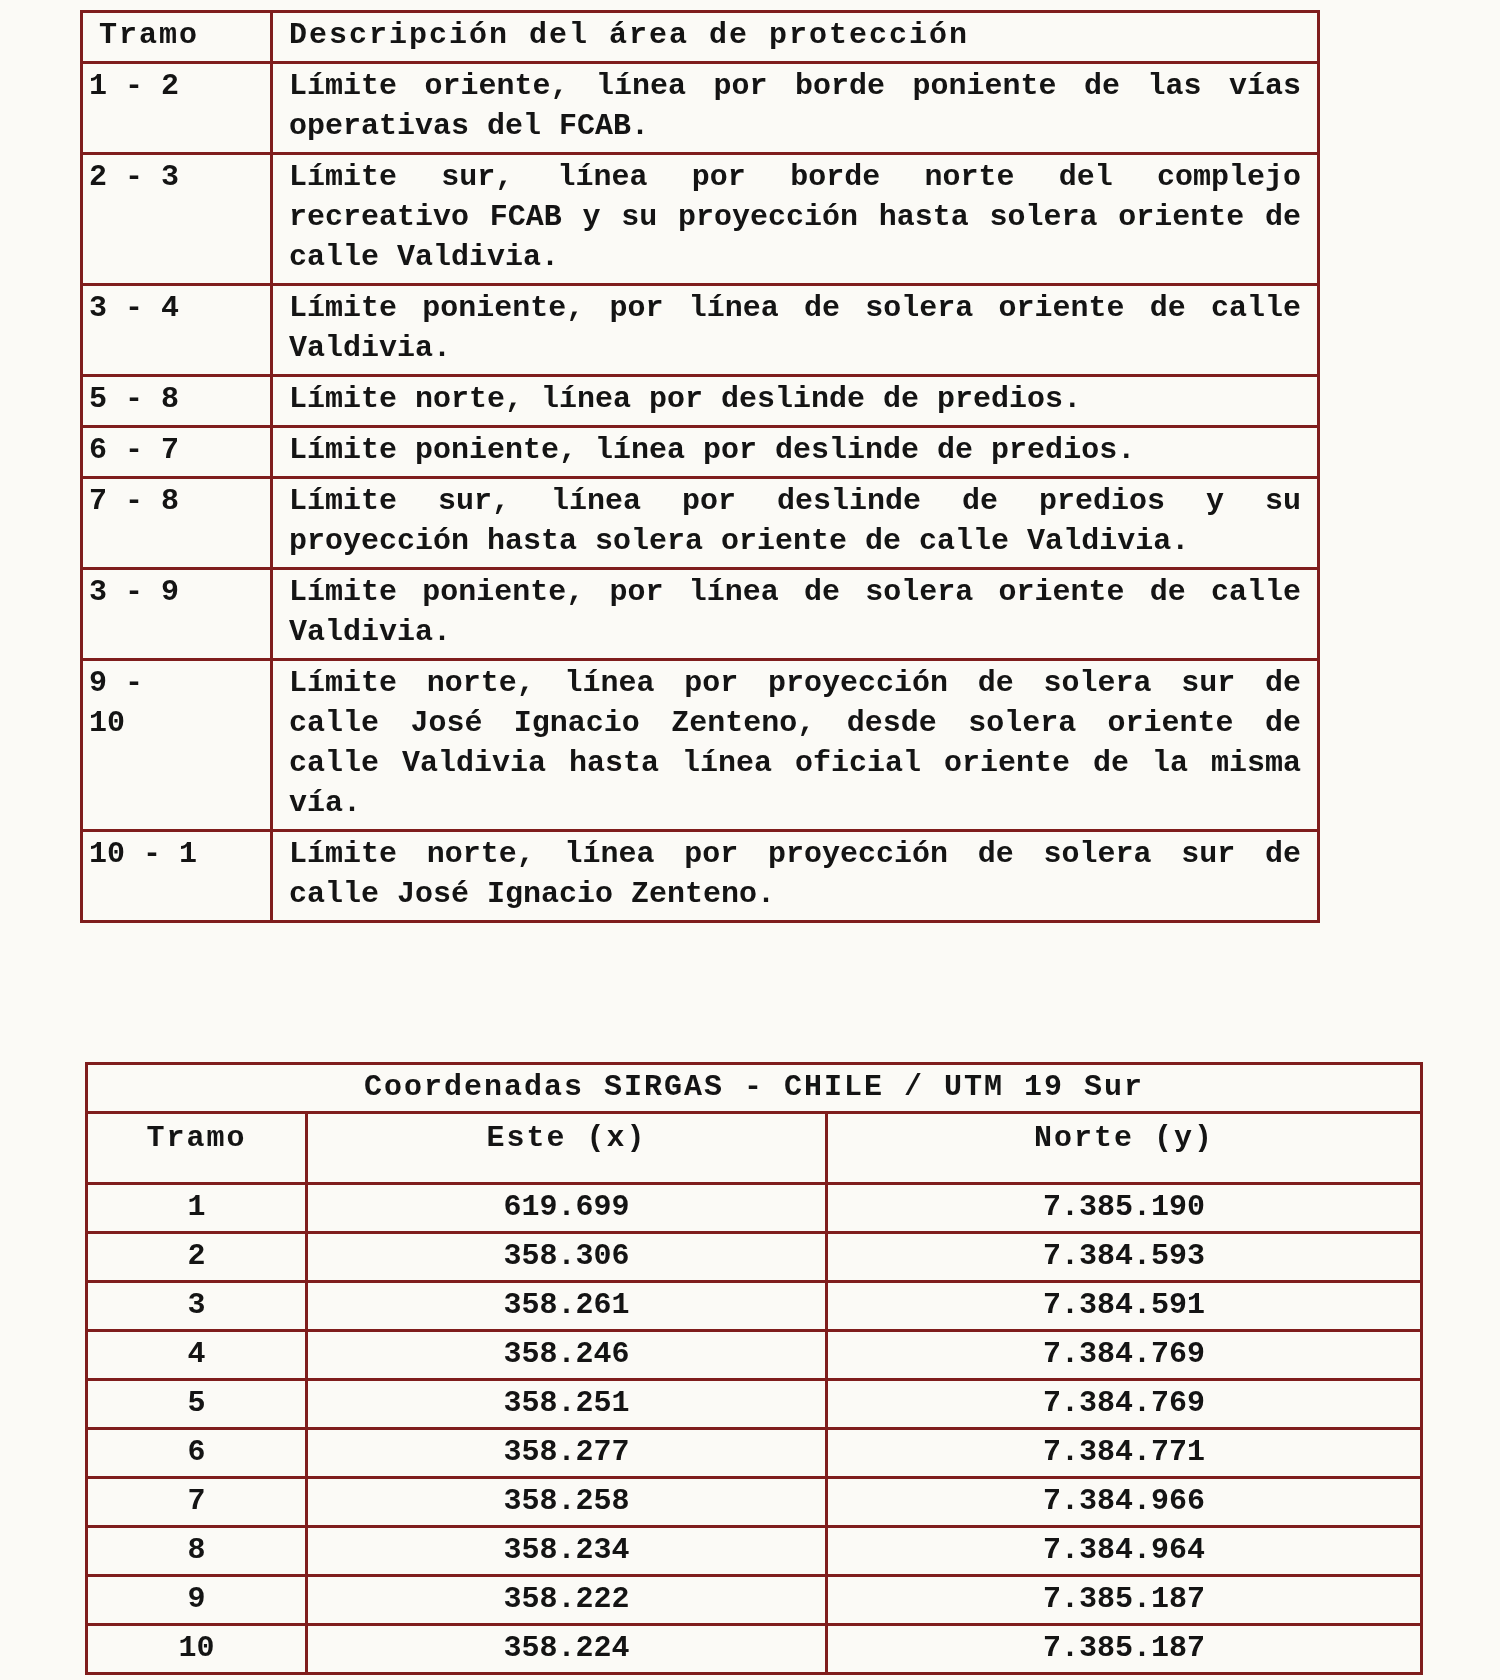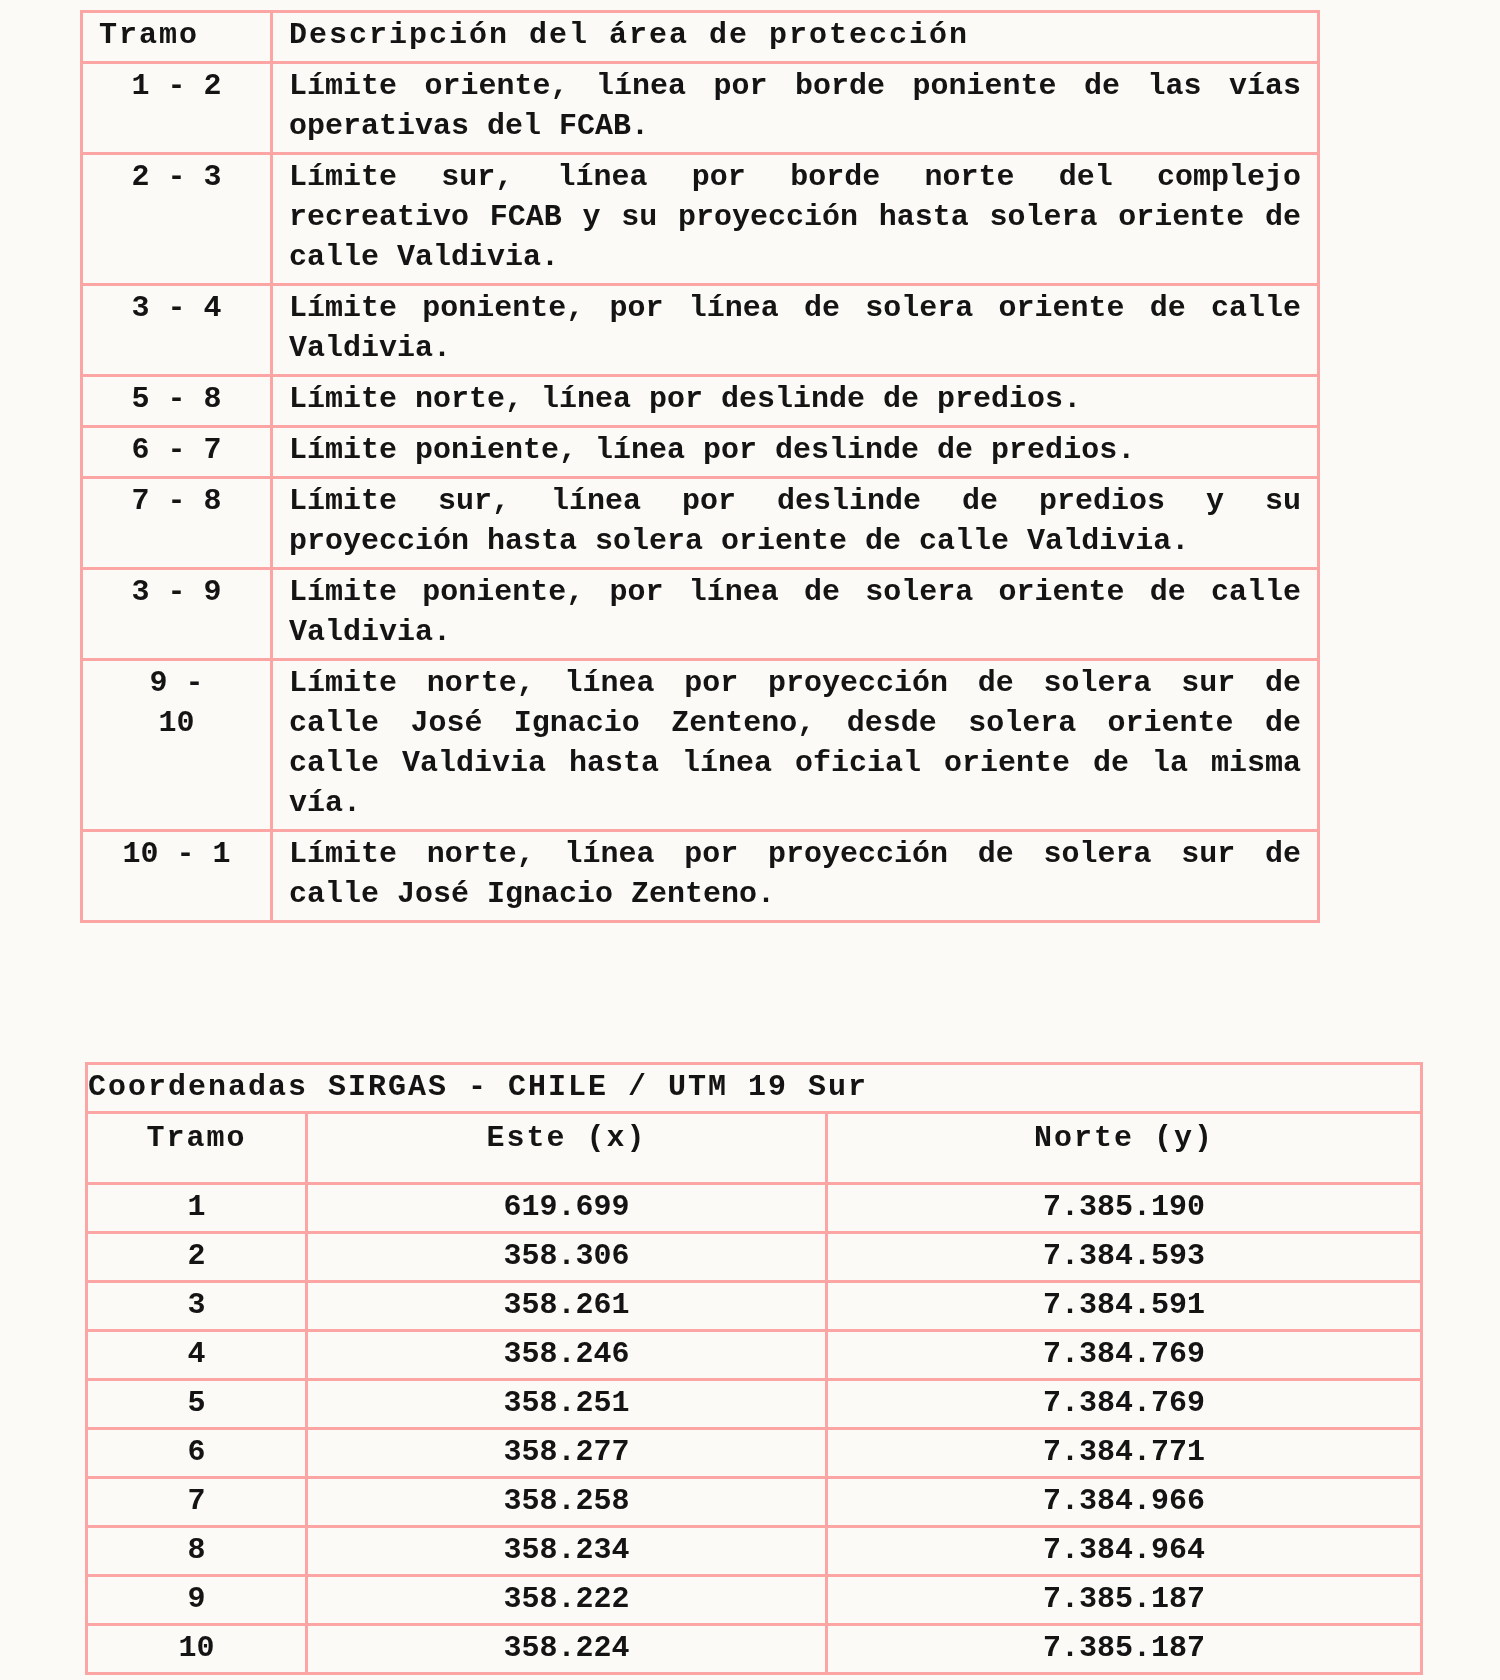--- a/index.html
+++ b/index.html
@@ -11,21 +11,21 @@
     font-family: "Liberation Mono", "DejaVu Sans Mono", monospace;
     font-weight: bold;
     color: #141414;
     position: relative;
   }
   table {
     border-collapse: collapse;
     table-layout: fixed;
   }
   td, th {
-    border: 3px solid #fca5a5;
+    border: 3px solid #7f1d1d;
     vertical-align: top;
     font-size: 30px;
     line-height: 40px;
     font-weight: bold;
     box-sizing: border-box;
   }
 
   
   .t1 {
     position: absolute;
@@ -33,42 +33,41 @@
     top: 10px;
     width: 1240px;
   }
   .t1 th {
     text-align: left;
     padding: 2px 12px 4px 14px;
     letter-spacing: 2px;
   }
   .t1 .c-tramo {
     width: 190px;
-    text-align: center;
     white-space: pre-line;
     padding: 2px 6px;
   }
   .t1 th.c-tramo {
     text-align: left;
     padding-left: 16px;
   }
   .t1 .c-desc {
     text-align: justify;
     padding: 2px 16px 6px 16px;
   }
 
   
   .t2 {
     position: absolute;
     left: 85px;
     top: 1062px;
     width: 1335px;
   }
   .t2 .title-cell {
-    text-align: left;
+    text-align: center;
     padding: 2px 0 4px 0;
     letter-spacing: 2px;
   }
   .t2 th {
     text-align: center;
     padding: 4px 0 24px 0;
     letter-spacing: 2px;
   }
   .t2 td {
     text-align: center;

